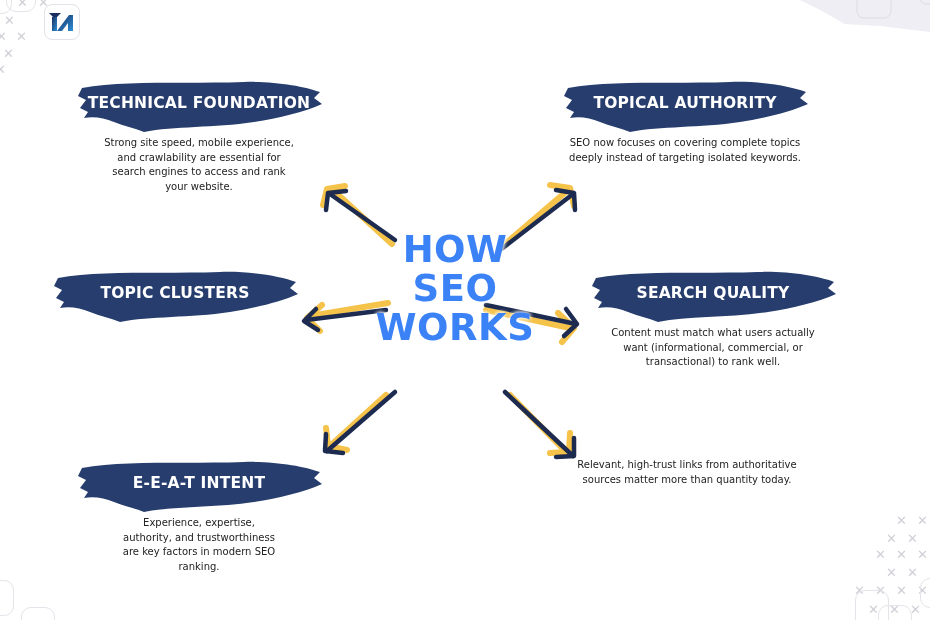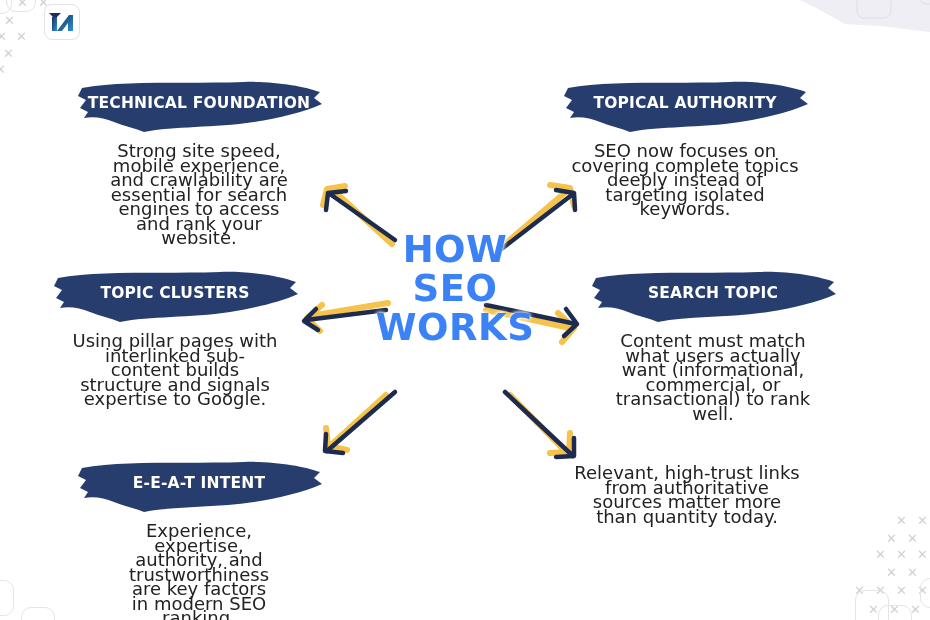--- a/index.html
+++ b/index.html
@@ -20,21 +20,21 @@
     .brush {
       position: relative; height: 58px; width: 270px; text-decoration: underline;
     }
     .brush svg { position: absolute; left: 0; top: 0; }
     .brush .title {
       position: absolute; left: 0; right: 0; top: 16px; text-align: center;
       color: #ffffff; font-weight: bold; font-size: 15.5px; letter-spacing: 0.2px;
       font-family: "DejaVu Sans", sans-serif;
     }
     .desc {
-      margin-top: 8px; text-align: center; font-size: 18px; line-height: 14.5px;
+      text-align: center; font-size: 10px; line-height: 14.5px;
       color: #222; font-family: "DejaVu Sans", sans-serif; padding: 0 38px;
     }
 
     .center-title {
       position: absolute; left: 360px; top: 230px; width: 190px; text-align: center;
       font-family: "DejaVu Sans", sans-serif; font-weight: bold; color: #3b82f6;
       font-size: 37px; line-height: 39px; letter-spacing: 0.5px;
       text-shadow: 0 0 4px #fff, 0 0 4px #fff;
     }
     .center-title div { white-space: nowrap; }
@@ -156,29 +156,28 @@
   <div class="desc" style="padding:0 16px;">SEO now focuses on covering complete topics deeply instead of targeting isolated keywords.</div>
 </div>
 
 <div class="card" style="left:40px;top:268px;">
   <div class="brush">
     <svg width="270" height="58" viewBox="0 0 270 58">
       <path d="M18 10 C60 2 120 6 180 4 C210 3 240 8 256 14 L250 20 L258 26 C240 34 215 40 190 44 C150 50 110 48 80 54 C70 50 60 48 50 44 C40 40 30 38 20 40 L24 34 L16 30 L22 22 L14 18 Z" fill="#263d6e"></path>
     </svg>
     <div class="title">TOPIC CLUSTERS</div>
   </div>
-  <div class="desc" style="padding:0 32px;">Using pillar pages with interlinked sub-content builds structure and signals expertise to Google.</div>
 </div>
 
 <div class="card" style="left:578px;top:268px;">
   <div class="brush">
     <svg width="270" height="58" viewBox="0 0 270 58">
       <path d="M18 10 C60 2 120 6 180 4 C210 3 240 8 256 14 L250 20 L258 26 C240 34 215 40 190 44 C150 50 110 48 80 54 C70 50 60 48 50 44 C40 40 30 38 20 40 L24 34 L16 30 L22 22 L14 18 Z" fill="#263d6e"></path>
     </svg>
-    <div class="title">SEARCH TOPIC</div>
+    <div class="title">SEARCH QUALITY</div>
   </div>
   <div class="desc" style="padding:0 30px;">Content must match what users actually want (informational, commercial, or transactional) to rank well.</div>
 </div>
 
 <div class="card" style="left:64px;top:458px;">
   <div class="brush">
     <svg width="270" height="58" viewBox="0 0 270 58">
       <path d="M18 10 C60 2 120 6 180 4 C210 3 240 8 256 14 L250 20 L258 26 C240 34 215 40 190 44 C150 50 110 48 80 54 C70 50 60 48 50 44 C40 40 30 38 20 40 L24 34 L16 30 L22 22 L14 18 Z" fill="#263d6e"></path>
     </svg>
     <div class="title">E-E-A-T INTENT</div>

